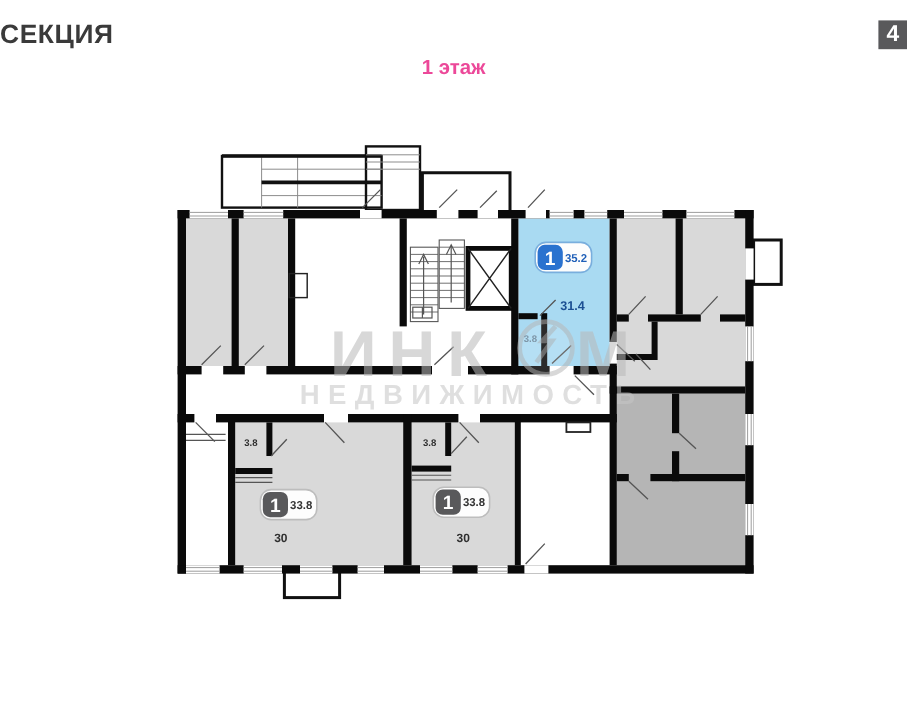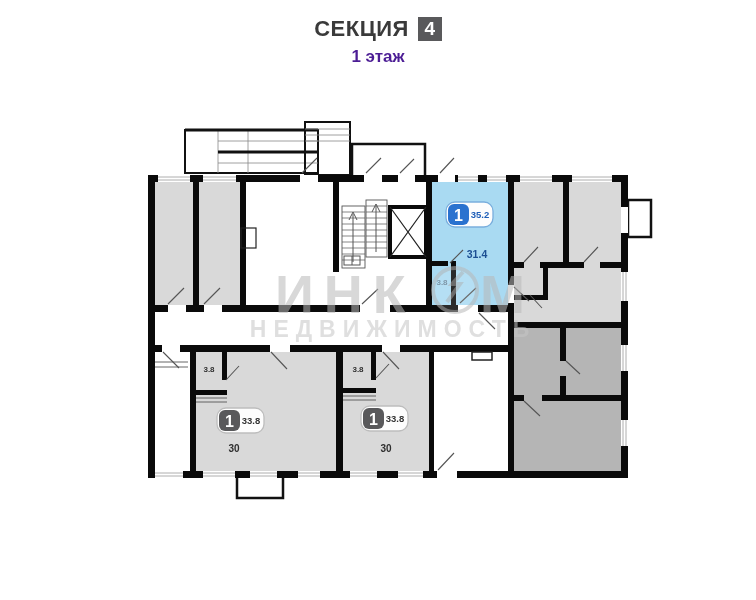--- a/index.html
+++ b/index.html
@@ -1,23 +1,23 @@
 <!DOCTYPE html>
 <html><head>
 <meta charset="utf-8">
 <style>
   html,body{margin:0;padding:0;}
   body{width:756px;height:600px;position:relative;background:#fff;overflow:hidden;
        font-family:"Liberation Sans", sans-serif;}
   .header{position:absolute;top:16px;left:0;right:0;text-align:center;z-index:5;}
-  .title-row{display:flex;justify-content:center;align-items:center;gap:9px;}
+  .title-row{display:flex;justify-content:space-between;align-items:center;gap:9px;}
   .section-label{font-size:22px;font-weight:bold;color:#3a3a3a;letter-spacing:.5px;}
   .num-box{display:inline-block;width:24px;height:24px;line-height:24px;background:#59595b;
            color:#fff;font-size:19px;font-weight:bold;text-align:center;}
-  .floor-label{margin-top:5px;font-size:17px;font-weight:bold;color:#4c1d95;}
+  .floor-label{margin-top:5px;font-size:17px;font-weight:bold;color:#ec4899;}
   svg{position:absolute;left:0;top:0;}
   svg text{font-family:"Liberation Sans", sans-serif;}
 </style>
 </head>
 <body>
 
 <div class="header">
   <div class="title-row">
     <span class="section-label">СЕКЦИЯ</span>
     <span class="num-box">4</span>

